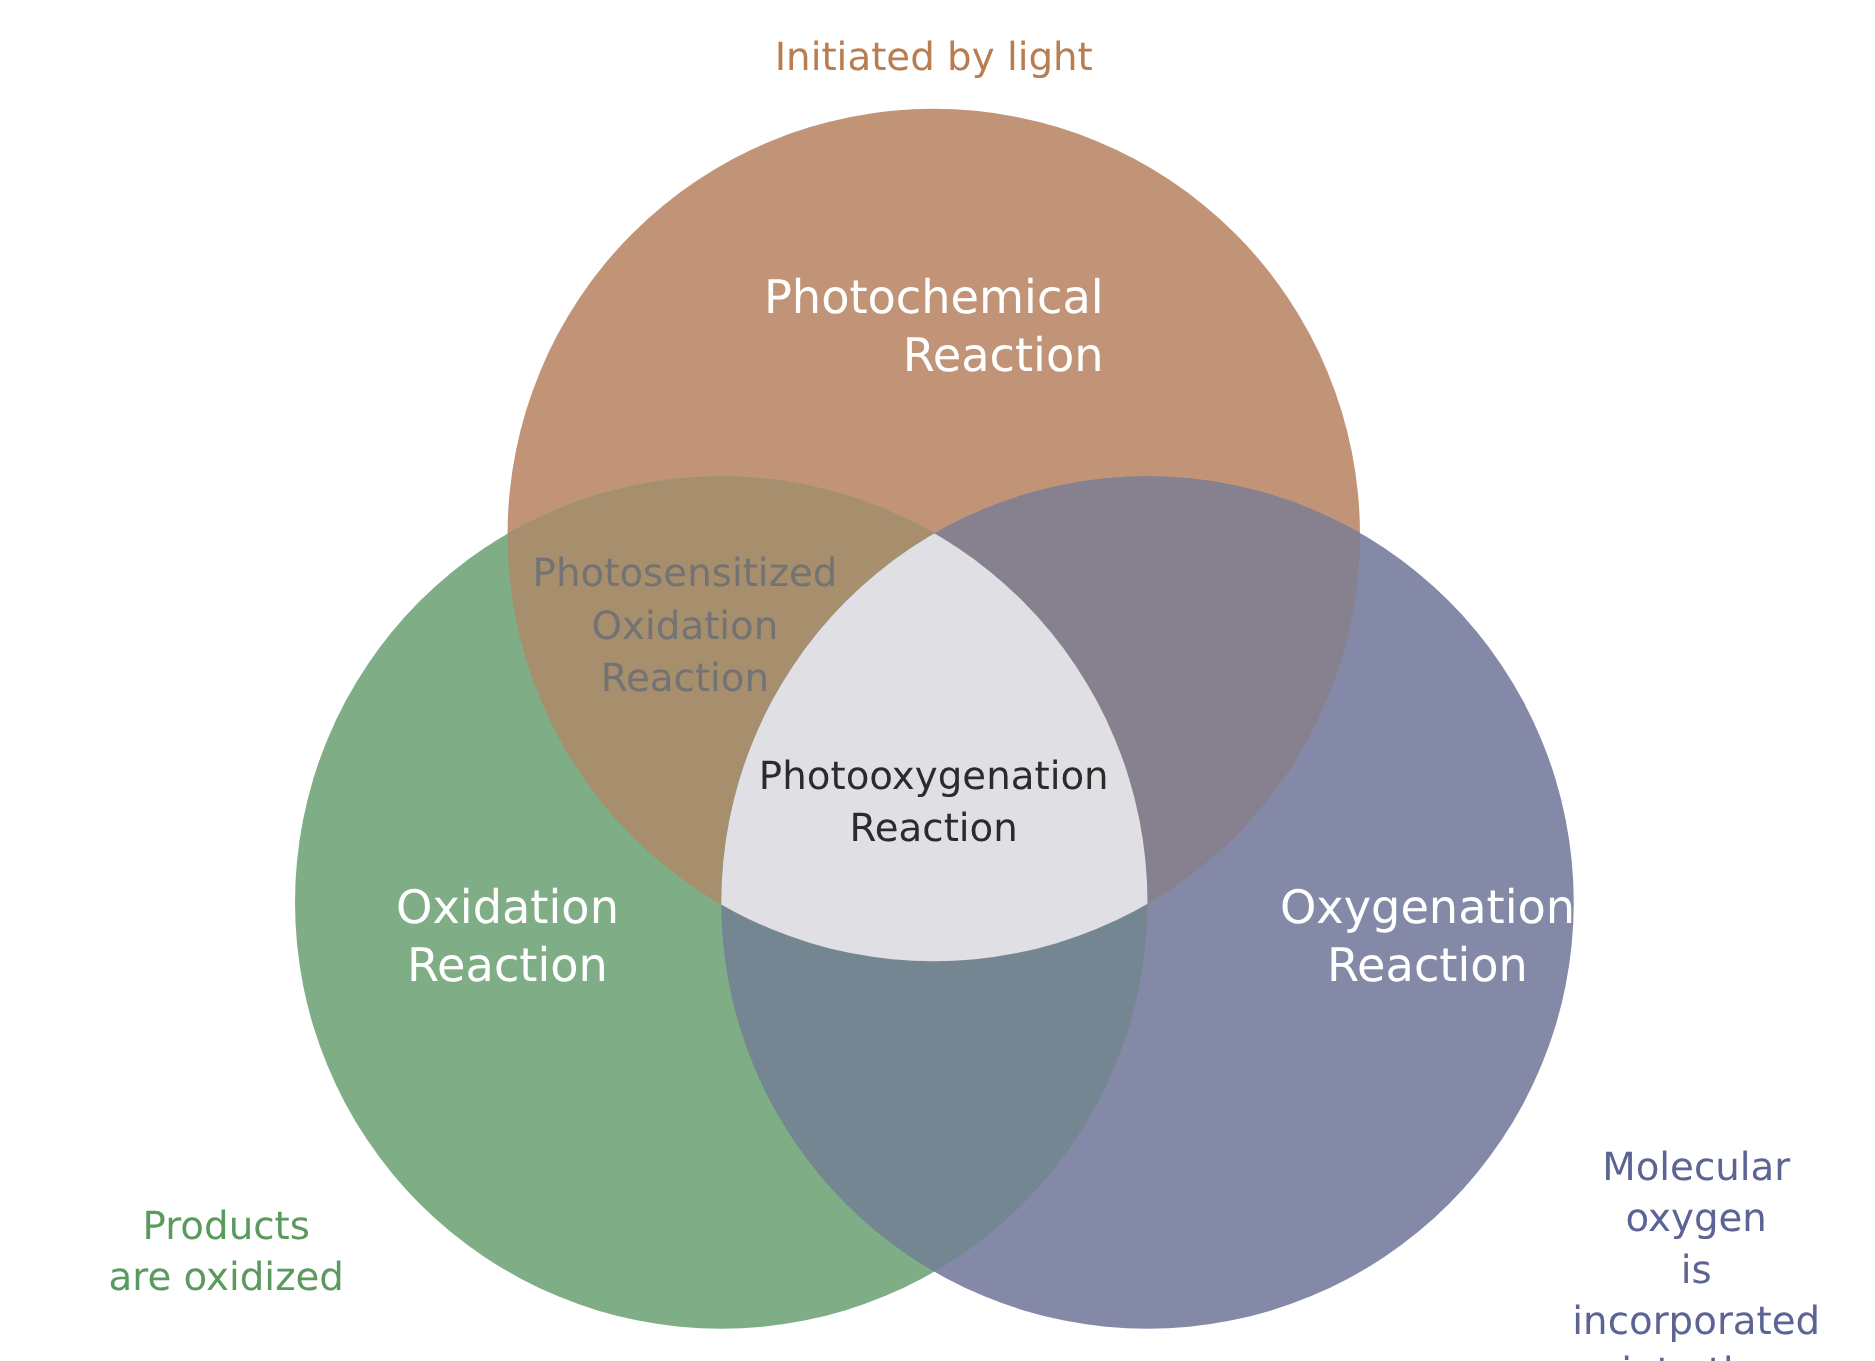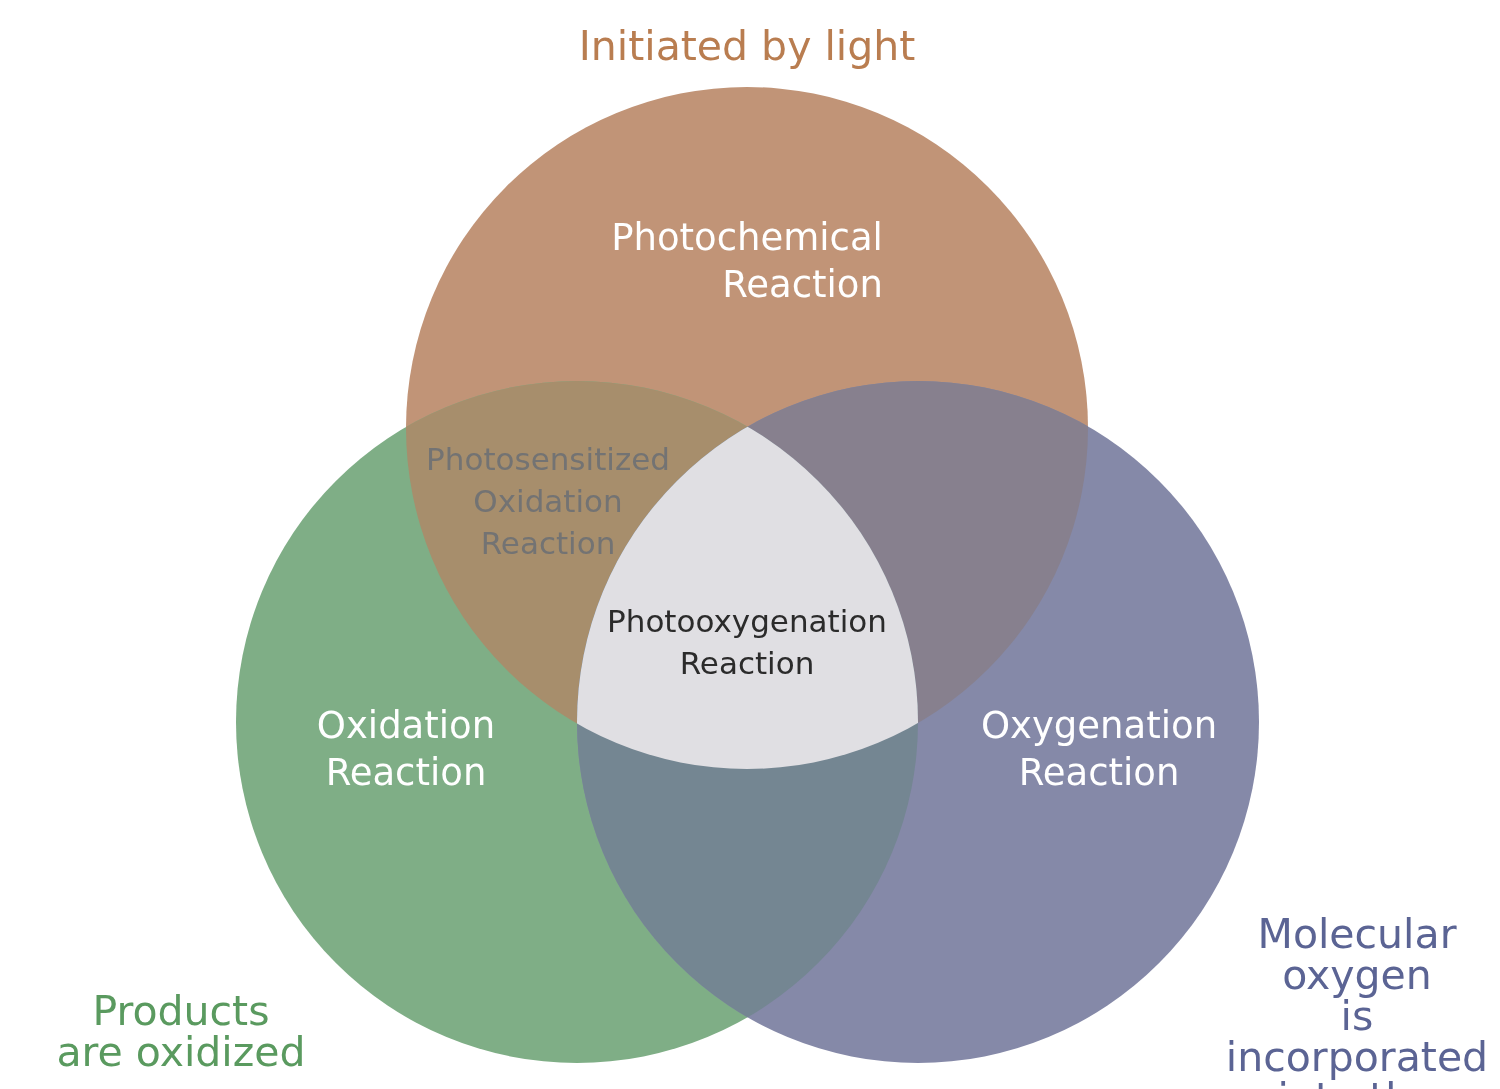--- a/index.html
+++ b/index.html
@@ -3,21 +3,21 @@
   <meta charset="utf-8">
   <style>
     html, body { margin: 0; padding: 0; background: #ffffff; }
     body { width: 1500px; height: 1089px; position: relative; overflow: hidden;
            font-family: "DejaVu Sans", "Liberation Sans", sans-serif; }
     #venn { position: absolute; left: 0; top: 0; }
     .lbl { position: absolute; text-align: center; white-space: pre-line; line-height: 1.17; }
     .main-lbl { color: #ffffff; font-size: 37px; line-height: 47px; transform: translateX(-50%); }
     .pair-lbl { color: #737373; font-size: 31px; line-height: 42px; transform: translateX(-50%); }
     .center-lbl { color: #2b2b2b; font-size: 31px; line-height: 42px; transform: translateX(-50%); }
-    .note { font-size: 41px; line-height: 41px; transform: translateX(-50%); }
+    .note { font-size: 31px; line-height: 41px; transform: translateX(-50%); }
   </style>
 </head>
 <body>
 
 <svg id="venn" width="1500" height="1089" viewBox="0 0 1500 1089" xmlns="http://www.w3.org/2000/svg">
   <defs>
     <clipPath id="clip-top">
         <circle cx="747" cy="428" r="341"></circle>
       </clipPath>
     <clipPath id="clip-left">
@@ -47,19 +47,19 @@
 <div class="lbl note" style="left: 747px; top: 26px; color: rgb(185, 125, 80);">Initiated by light</div>
 <div class="lbl main-lbl" style="left:747px; top:214px;text-align:right;">Photochemical
 Reaction</div>
 <div class="lbl pair-lbl" style="left:548px; top:438px;">Photosensitized
 Oxidation
 Reaction</div>
 <div class="lbl center-lbl" style="left:747px; top:600px;">Photooxygenation
 Reaction</div>
 <div class="lbl main-lbl" style="left:406px; top:702px;">Oxidation
 Reaction</div>
-<div class="lbl main-lbl" style="left:1099px; top:702px;">Oxygenation
+<div class="lbl main-lbl" style="left:1142px; top:702px;">Oxygenation
 Reaction</div>
-<div class="lbl note" style="left: 181px; top: 961px; color: rgb(90, 154, 95); margin-top: 30px;">Products
+<div class="lbl note" style="left: 181px; top: 961px; color: rgb(90, 154, 95);">Products
 are oxidized</div>
 <div class="lbl note" style="left: 1357px; top: 914px; color: rgb(91, 100, 148);">Molecular oxygen
 is incorporated
 into the products</div>
 
 </body></html>

